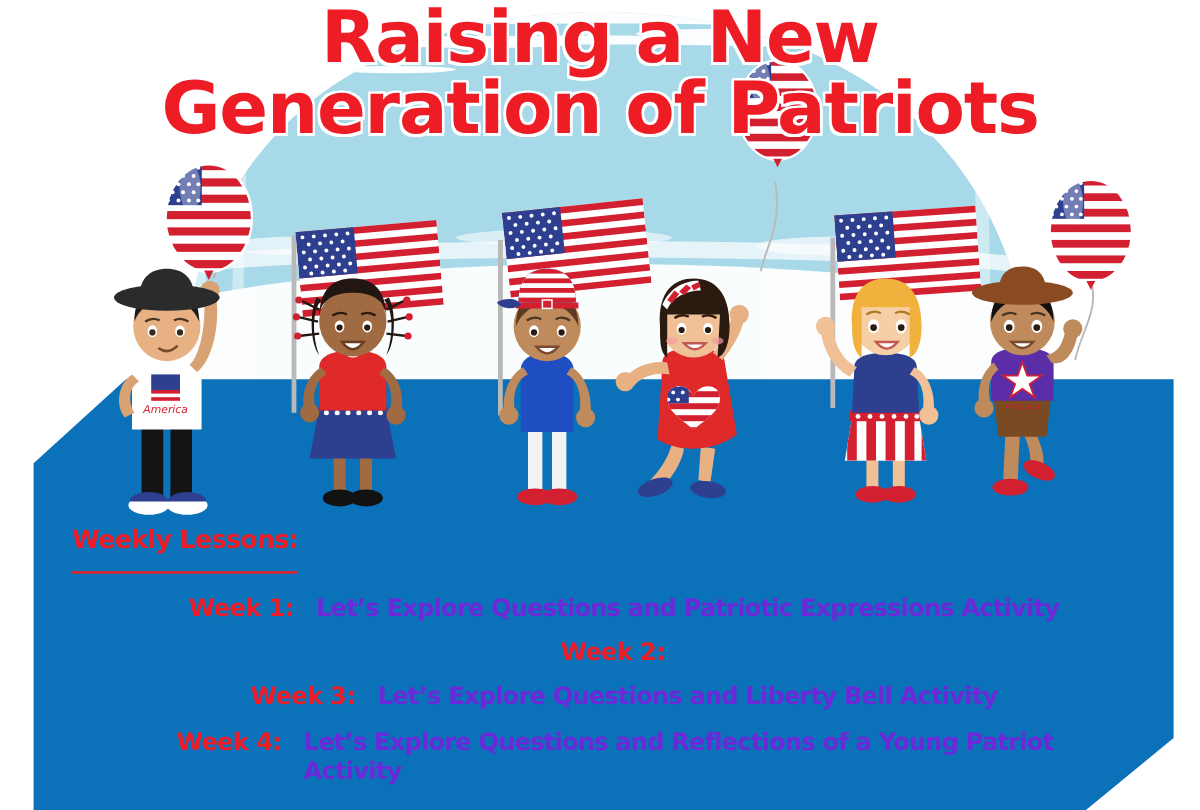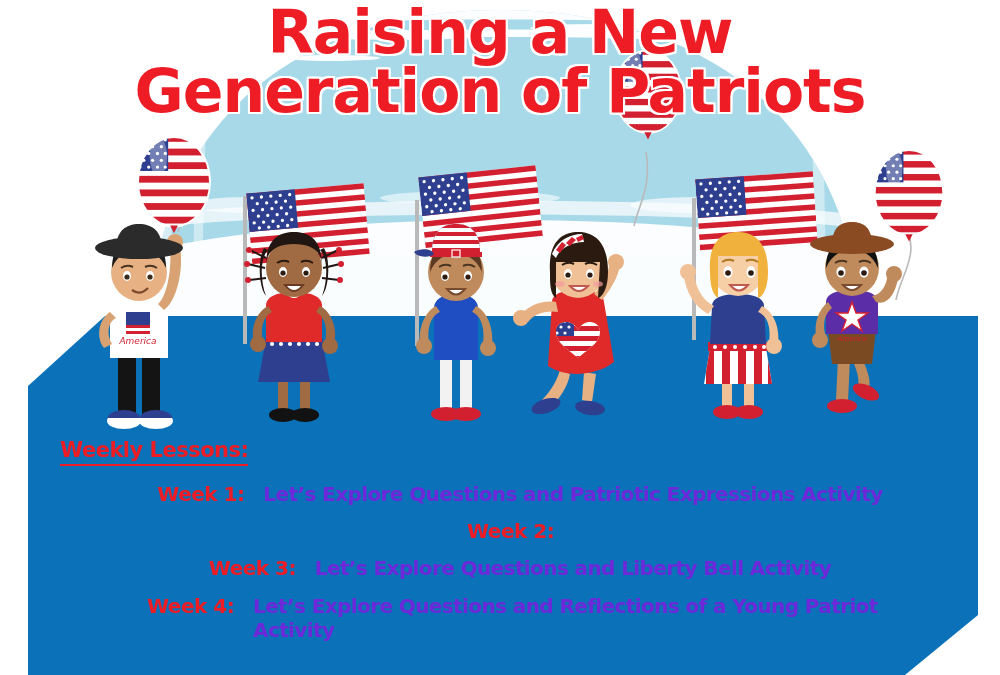--- a/index.html
+++ b/index.html
@@ -75,21 +75,21 @@
     z-index:7;
   }
   .lessons-heading{
     color:#ee1c25;
     font-family:"DejaVu Sans", sans-serif;
     font-weight:bold;
     font-size:21px;
     letter-spacing:-0.5px;
     display:inline-block;
     border-bottom:2px solid #ee1c25;
-    padding-bottom:2px;
+    padding-bottom:14px;
     margin-bottom:16px;
   }
   .lesson-row{
     display:flex;
     align-items:flex-start;
     margin-bottom:13px;
     justify-content:center;
   }
   .lesson-week{
     color:#ee1c25;

